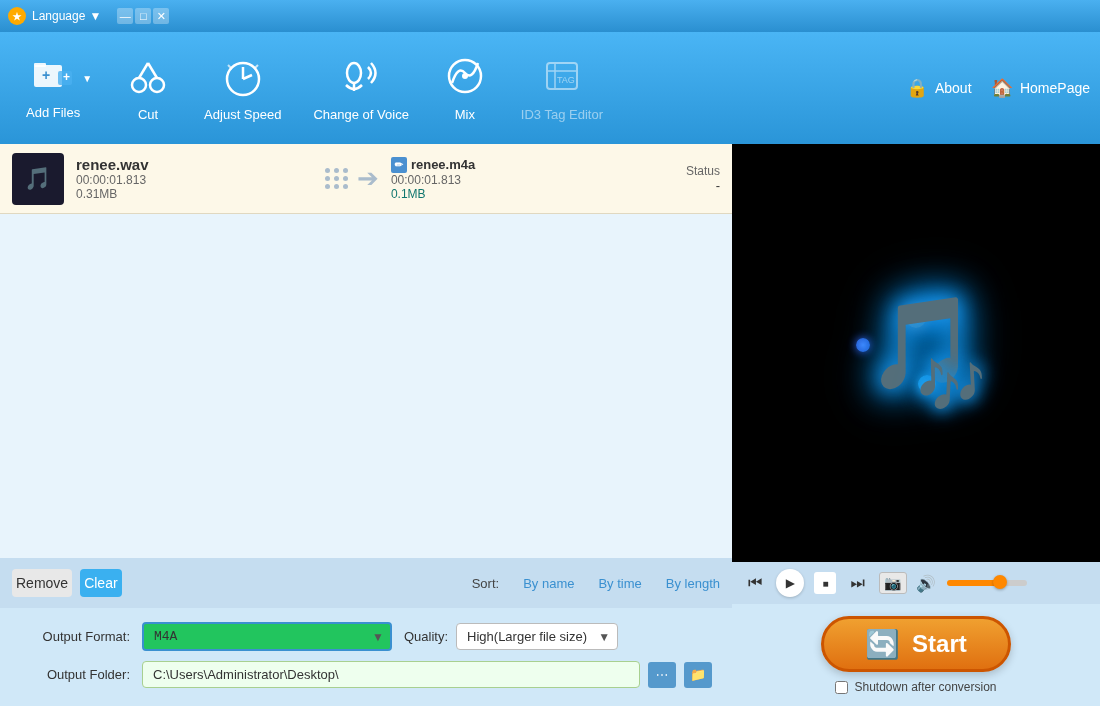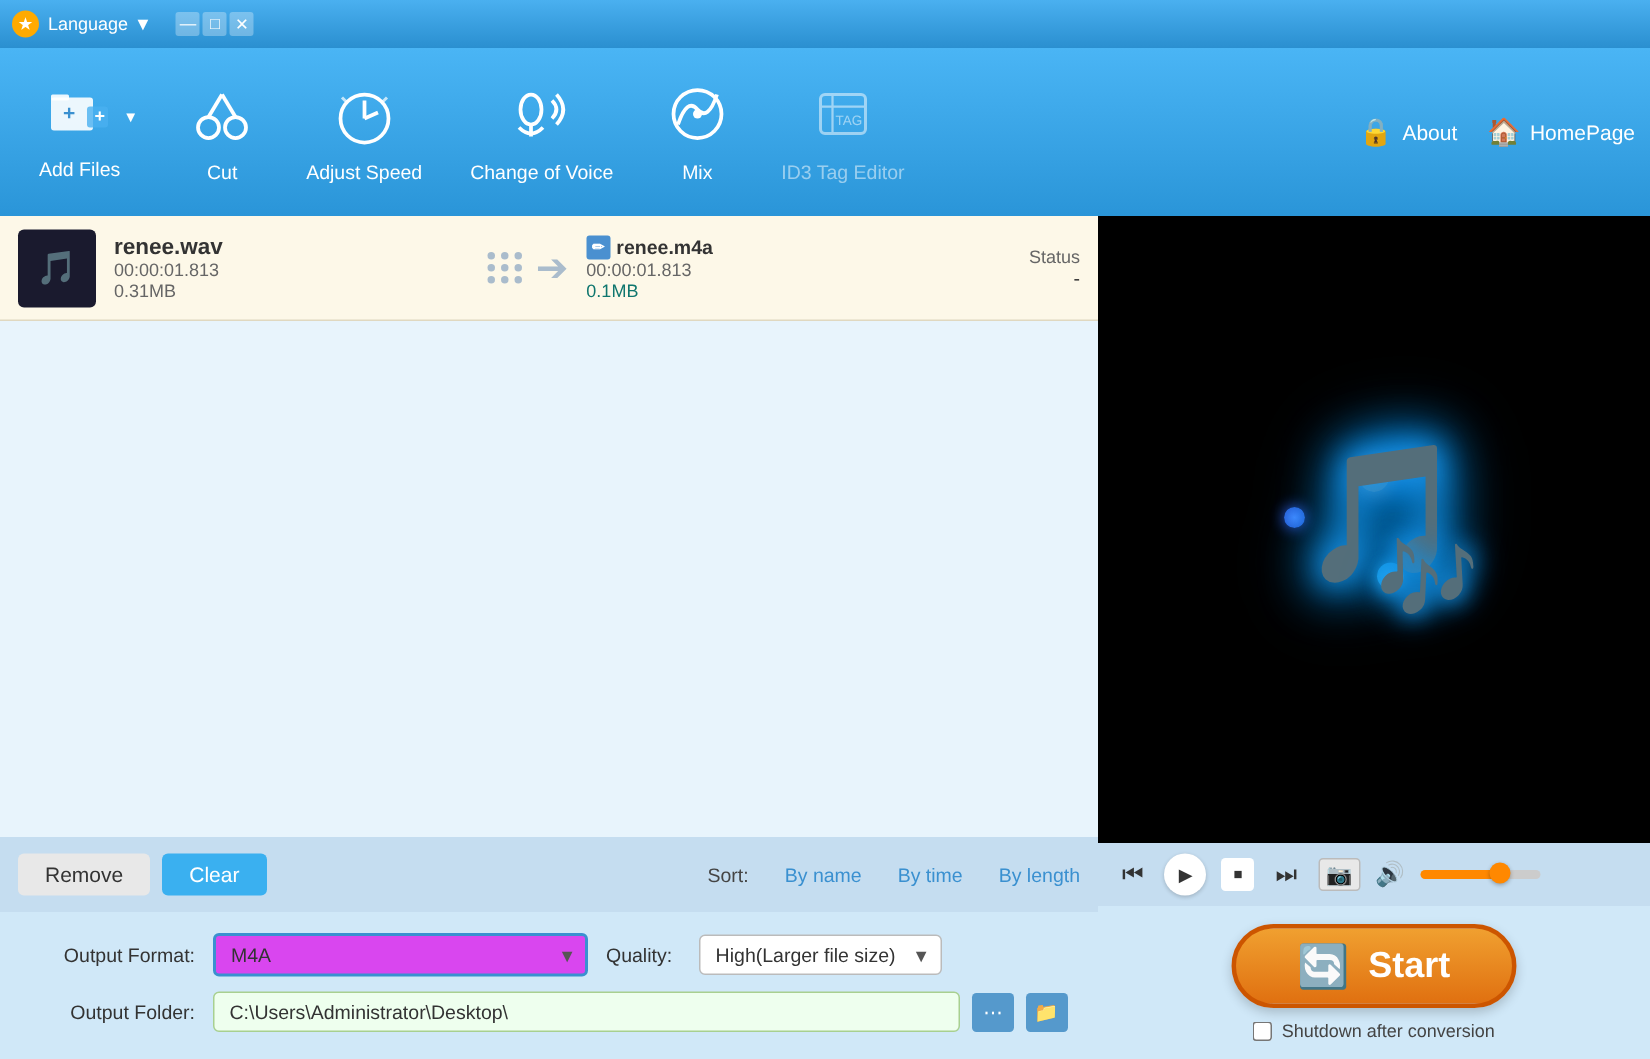--- a/index.html
+++ b/index.html
@@ -175,21 +175,21 @@
     
     #controls-bar {
       height: 50px;
       background: #c5ddf0;
       display: flex;
       align-items: center;
       padding: 0 12px;
       gap: 8px;
     }
     .ctrl-btn {
-      padding: 6px 18px;
+      padding: 6px 4px;
       border: none;
       border-radius: 4px;
       font-size: 14px;
       cursor: pointer;
       font-weight: 500;
     }
     .ctrl-btn.remove { background: #e8e8e8; color: #333; }
     .ctrl-btn.clear { background: #3ab0f0; color: white; }
     .sort-area {
       margin-left: auto;
@@ -329,32 +329,33 @@
     .format-select-wrap {
       position: relative;
       flex: 1;
       max-width: 250px;
     }
     .format-select {
       width: 100%;
       padding: 5px 30px 5px 10px;
       border: 2px solid #3a90d0;
       border-radius: 4px;
-      background: #d946ef;
+      background: #22c55e;
       font-size: 13px;
       color: #333;
       appearance: none;
       cursor: pointer;
+      font-family: Liberation Mono, monospace;
     }
     .select-arrow {
       position: absolute; right: 8px; top: 50%; transform: translateY(-50%);
       font-size: 12px; color: #555; pointer-events: none;
     }
     .quality-wrap {
-      display: flex; align-items: center; gap: 18px;
+      display: flex; align-items: center; gap: 8px;
     }
     .quality-label { font-size: 13px; color: #333; }
     .quality-select-wrap {
       position: relative;
     }
     .quality-select {
       padding: 5px 30px 5px 10px;
       border: 1px solid #bbb;
       border-radius: 4px;
       background: white;

